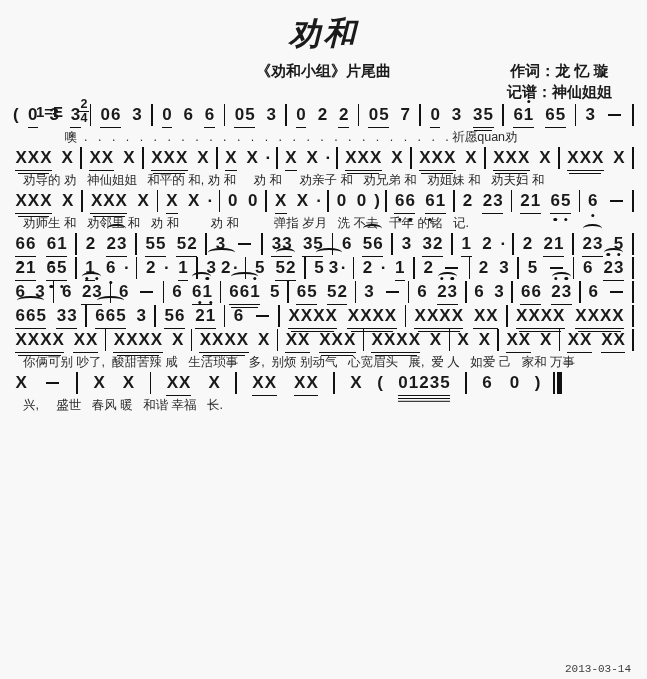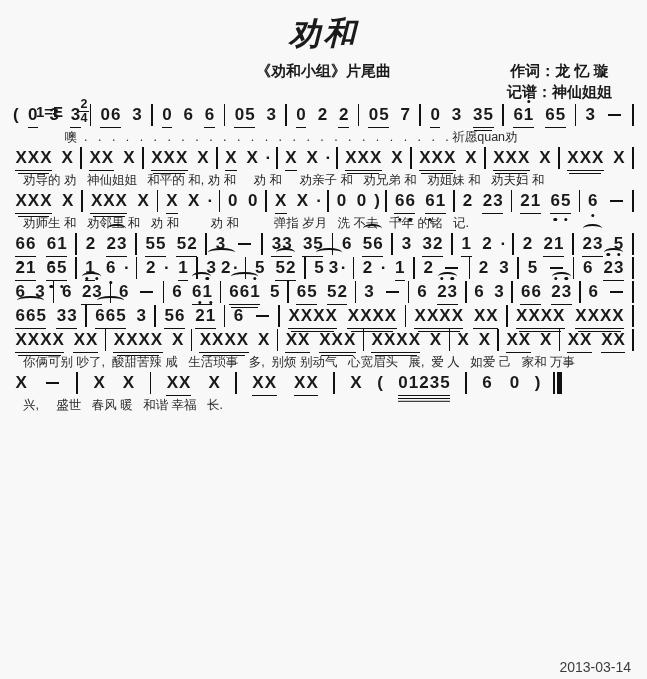--- a/index.html
+++ b/index.html
@@ -33,21 +33,21 @@
   .bar{width:1.6px;height:22px;background:#111;flex:none;}
   .paren,.middot{font-weight:700;font-size:17px;line-height:20px;}
   .dash{width:13px;height:2.6px;background:#111;margin:0 4px;flex:none;}
   .arcgrp{position:relative;display:inline-flex;align-items:center;}
   .arc{position:absolute;top:-10px;left:12%;right:12%;height:7px;
     border-top:2px solid #111;border-radius:50% 50% 0 0;}
   .fbar{display:inline-flex;align-items:center;gap:2.5px;height:22px;}
   .fthin{width:1.6px;height:22px;background:#111;}
   .fthick{width:5px;height:22px;background:#111;}
   .lyrics{margin-top:8px;font-size:12.5px;white-space:pre;color:#2b2b2b;padding-left:10px;}
-  .date{position:absolute;right:16px;bottom:16px;font-size:14px;color:#3c3c3c;}
+  .date{position:absolute;right:16px;bottom:16px;font-size:11px;color:#3c3c3c;font-family:Liberation Mono, monospace;}
 </style>
 </head>
 <body>
 
 <div class="page">
   <h1 class="title">劝和</h1>
   <div class="credits">
     <div class="center-col">
       <div>《劝和小组》片尾曲</div>
     </div>

